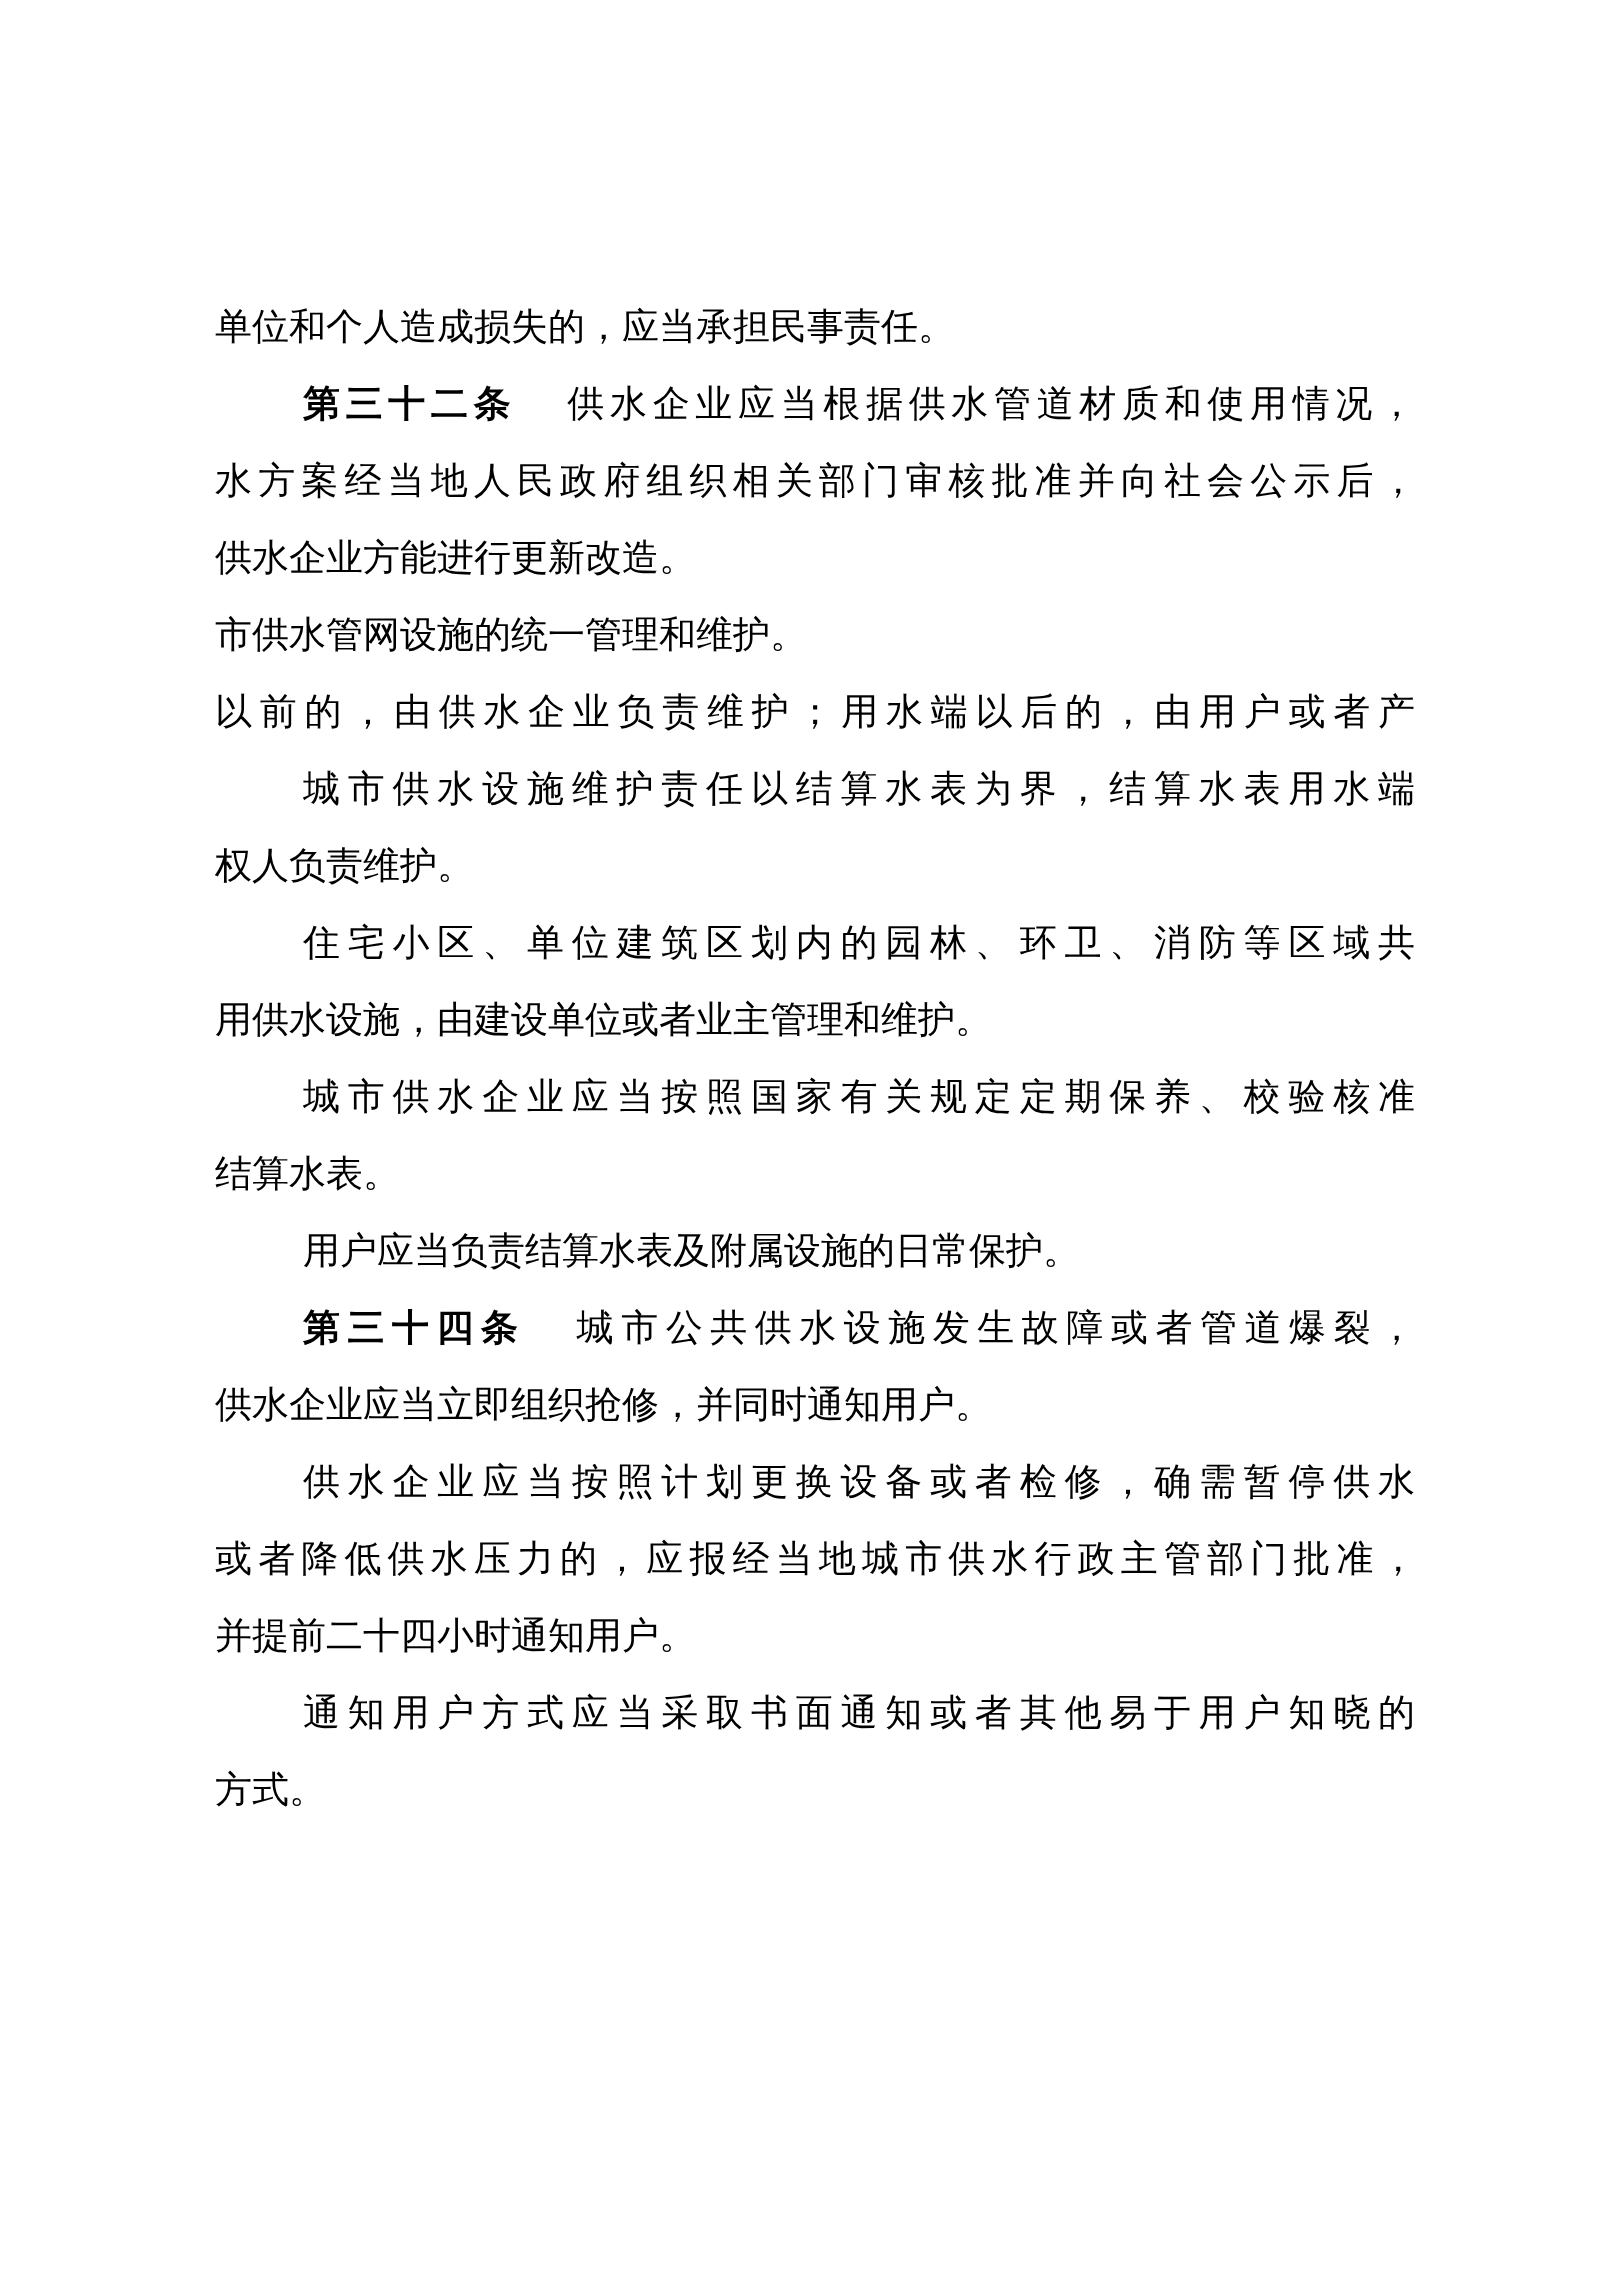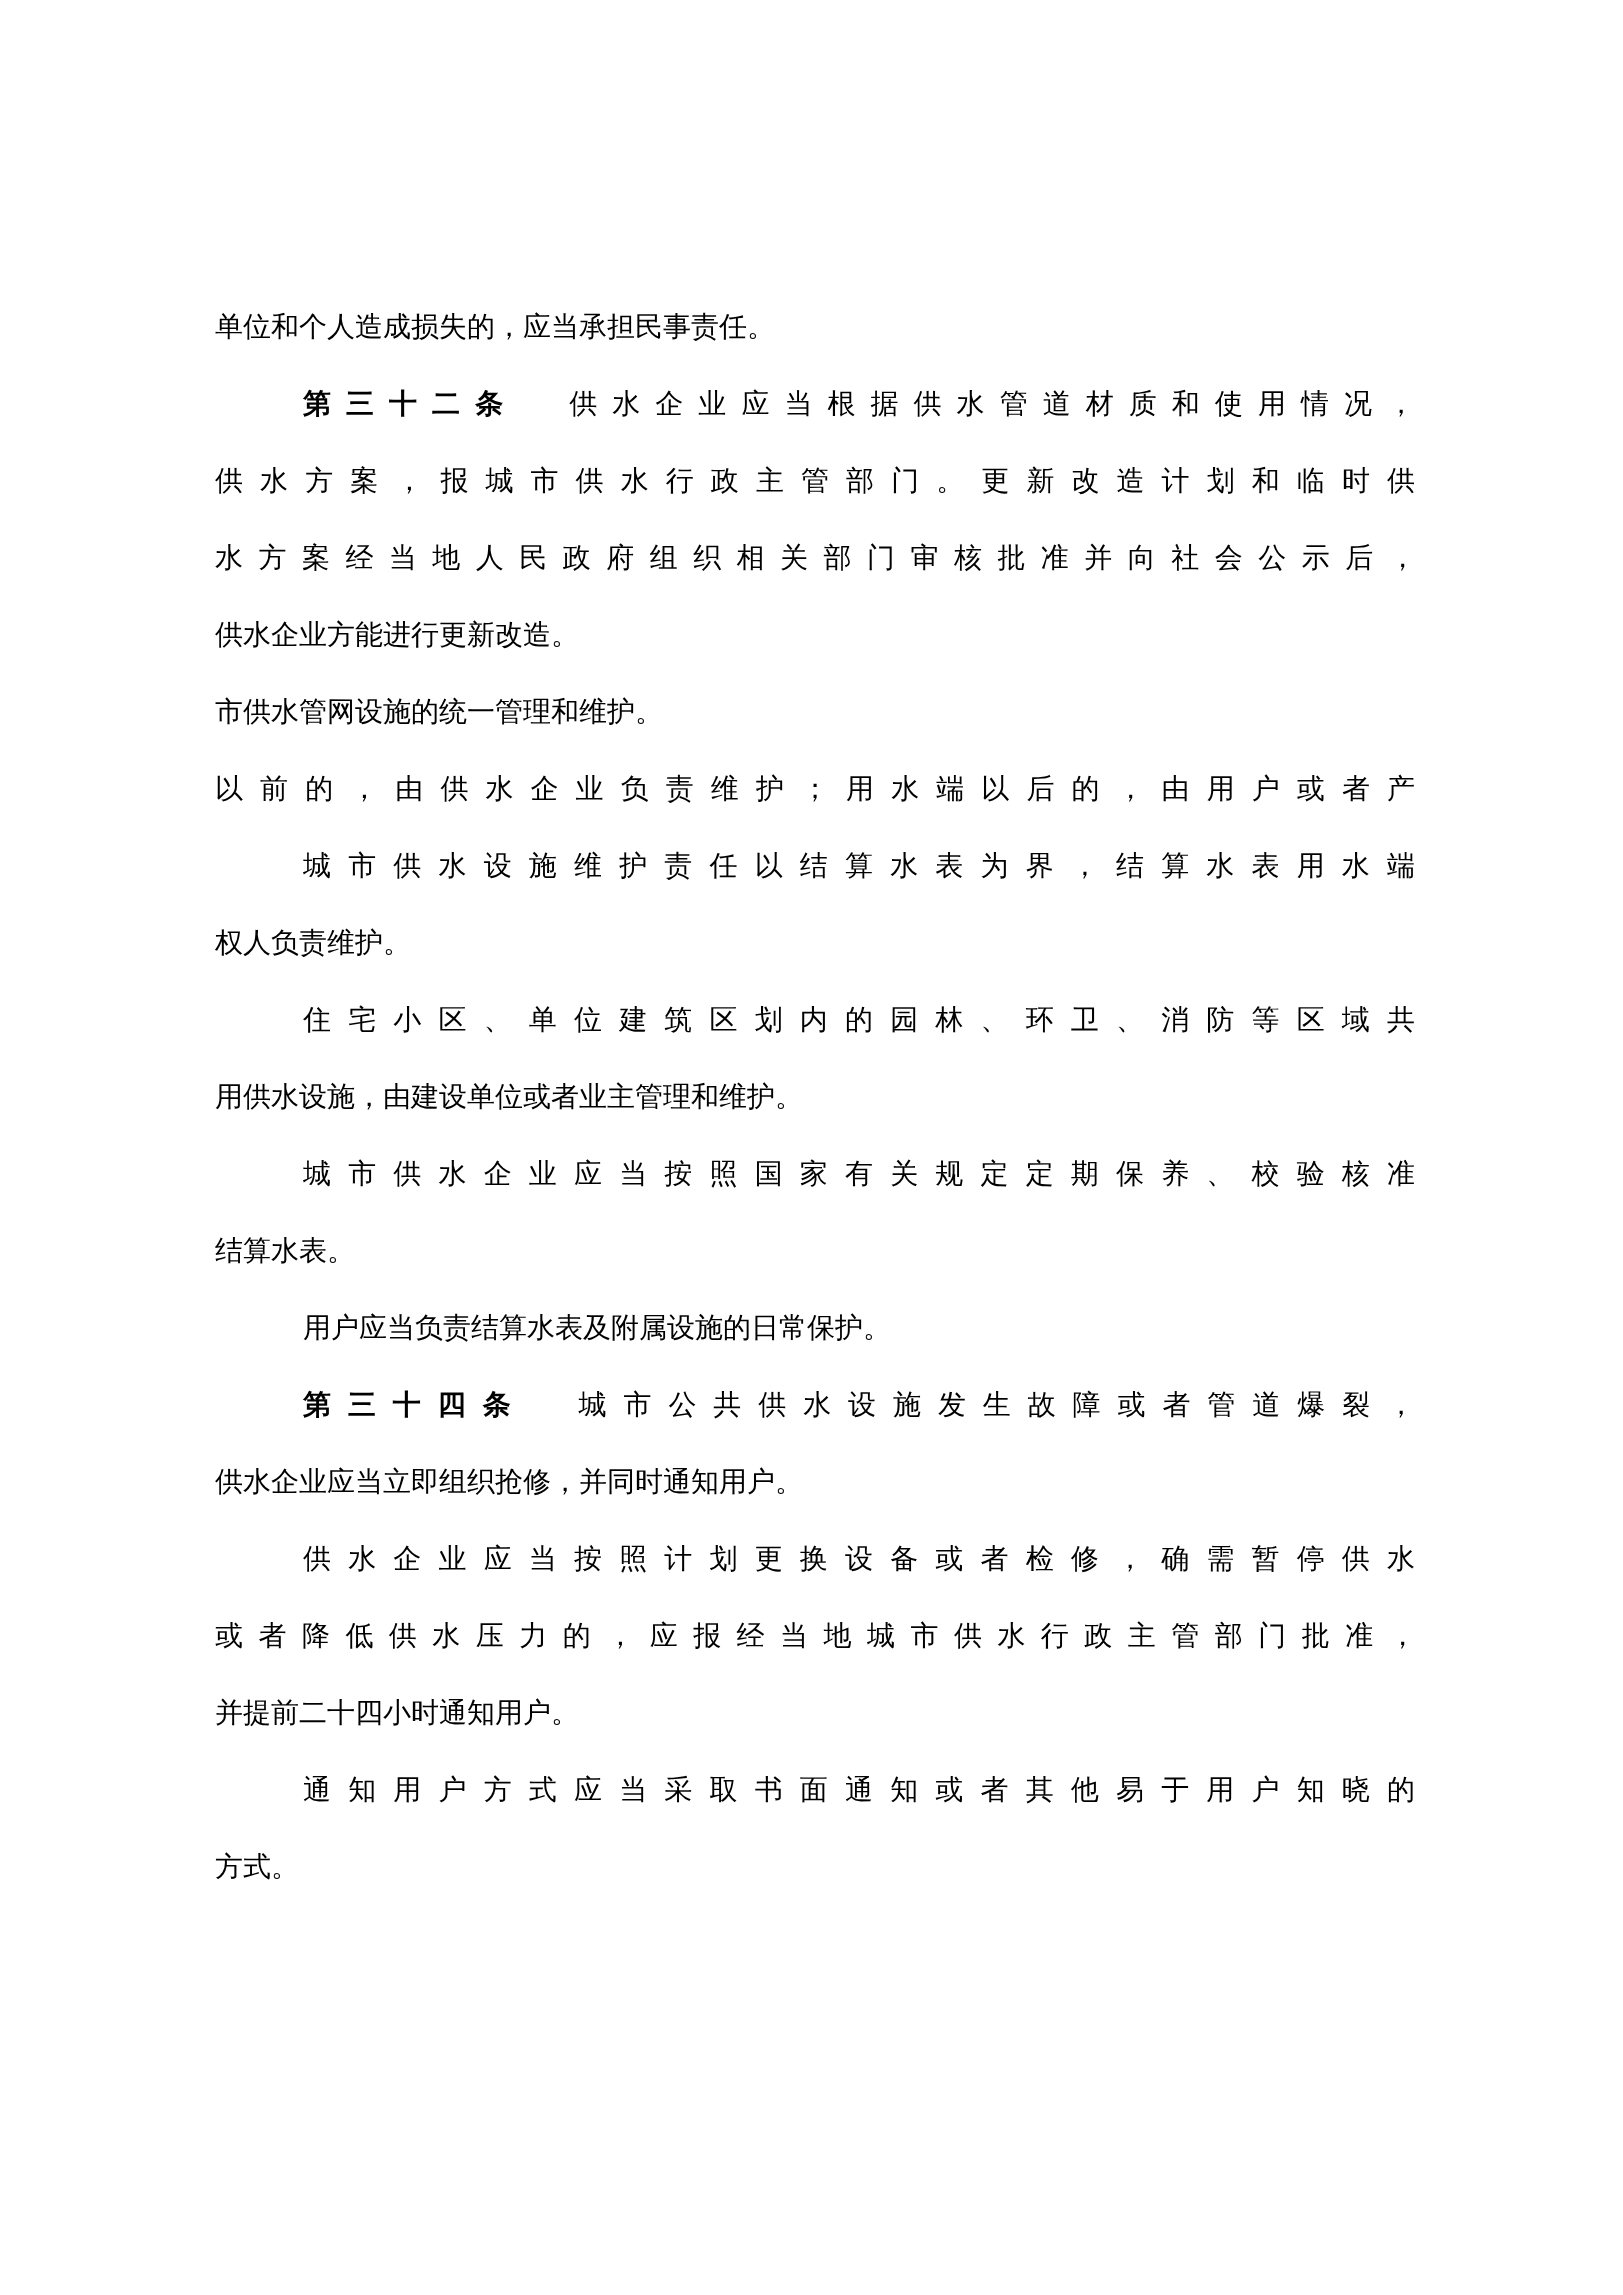--- a/index.html
+++ b/index.html
@@ -21,21 +21,21 @@
     height: 2295px;
     background: #ffffff;
     overflow: hidden;
   }
   .textblock {
     position: absolute;
     left: 215px;
     top: 288px;
     width: 1200px;
     color: #000000;
-    font-size: 28px;
+    font-size: 37px;
     line-height: 77px;
   }
   .line {
     height: 77px;
     white-space: nowrap;
     text-align: left;
   }
   
   .full {
     white-space: normal;
@@ -59,21 +59,20 @@
 <body>
 
 <main class="page">
   <section class="textblock">
 
     <div class="line"><span>单位和个人造成损失的，应当承担民事责任。</span></div>
 
     <div class="line indent full"><span class="art-num">第三十二条</span><span>供水企业应当根据供水管道材质和使用情况，</span></div>
 
 
-    <div class="line full"><span>供水方案，报城市供水行政主管部门。更新改造计划和临时供</span></div>
 
     <div class="line full tight"><span>水方案经当地人民政府组织相关部门审核批准并向社会公示后，</span></div>
 
     <div class="line"><span>供水企业方能进行更新改造。</span></div>
 
 
     <div class="line"><span>市供水管网设施的统一管理和维护。</span></div>
 
     <div class="line full"><span>以前的，由供水企业负责维护；用水端以后的，由用户或者产</span></div>
 

